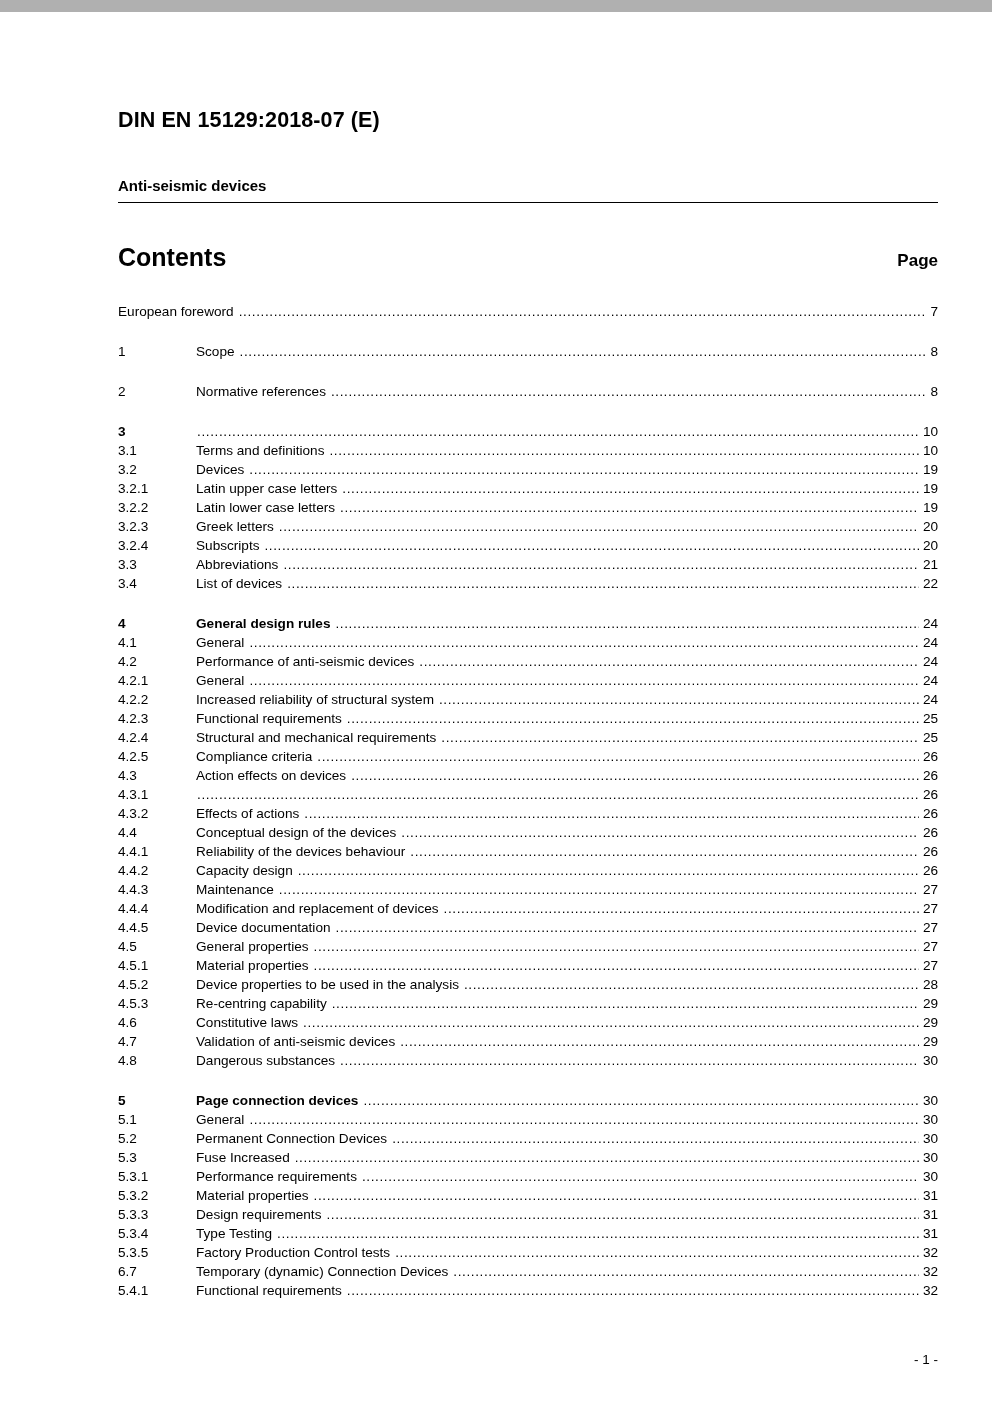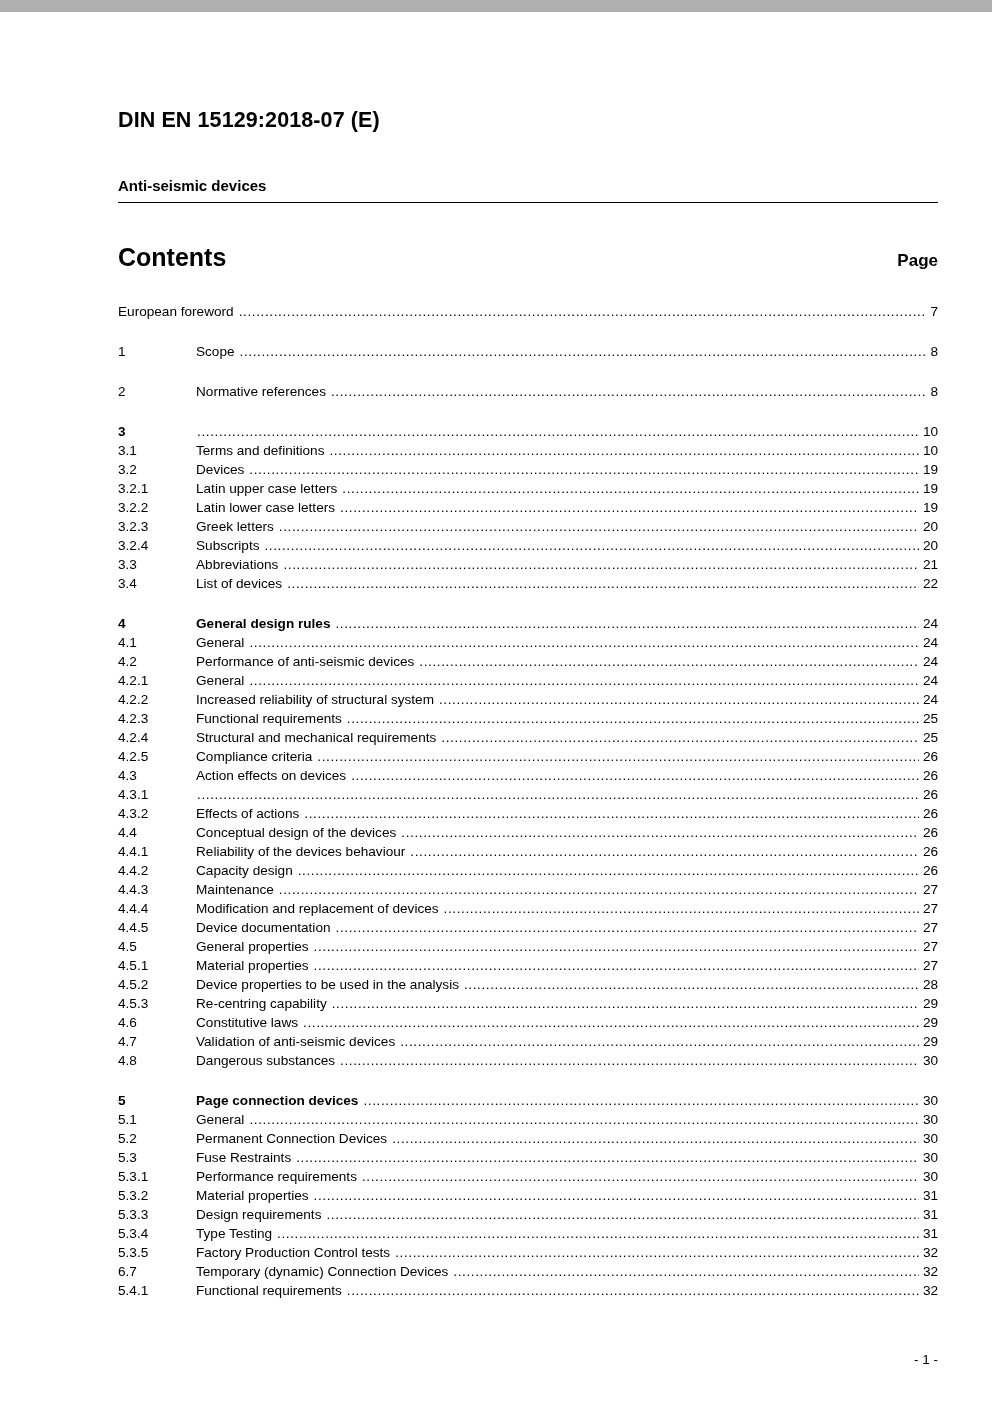--- a/index.html
+++ b/index.html
@@ -349,21 +349,21 @@
           <span class="pg">30</span>
         </div>
         <div class="toc-entry">
           <span class="num">5.2</span>
           <span class="label">Permanent Connection Devices</span>
           <span class="dots">....................................................................................................................................................................................................................................................................</span>
           <span class="pg">30</span>
         </div>
         <div class="toc-entry">
           <span class="num">5.3</span>
-          <span class="label">Fuse Restraints</span>
+          <span class="label">Fuse Increased</span>
           <span class="dots">....................................................................................................................................................................................................................................................................</span>
           <span class="pg">30</span>
         </div>
         <div class="toc-entry">
           <span class="num">5.3.1</span>
           <span class="label">Performance requirements</span>
           <span class="dots">....................................................................................................................................................................................................................................................................</span>
           <span class="pg">30</span>
         </div>
         <div class="toc-entry">

